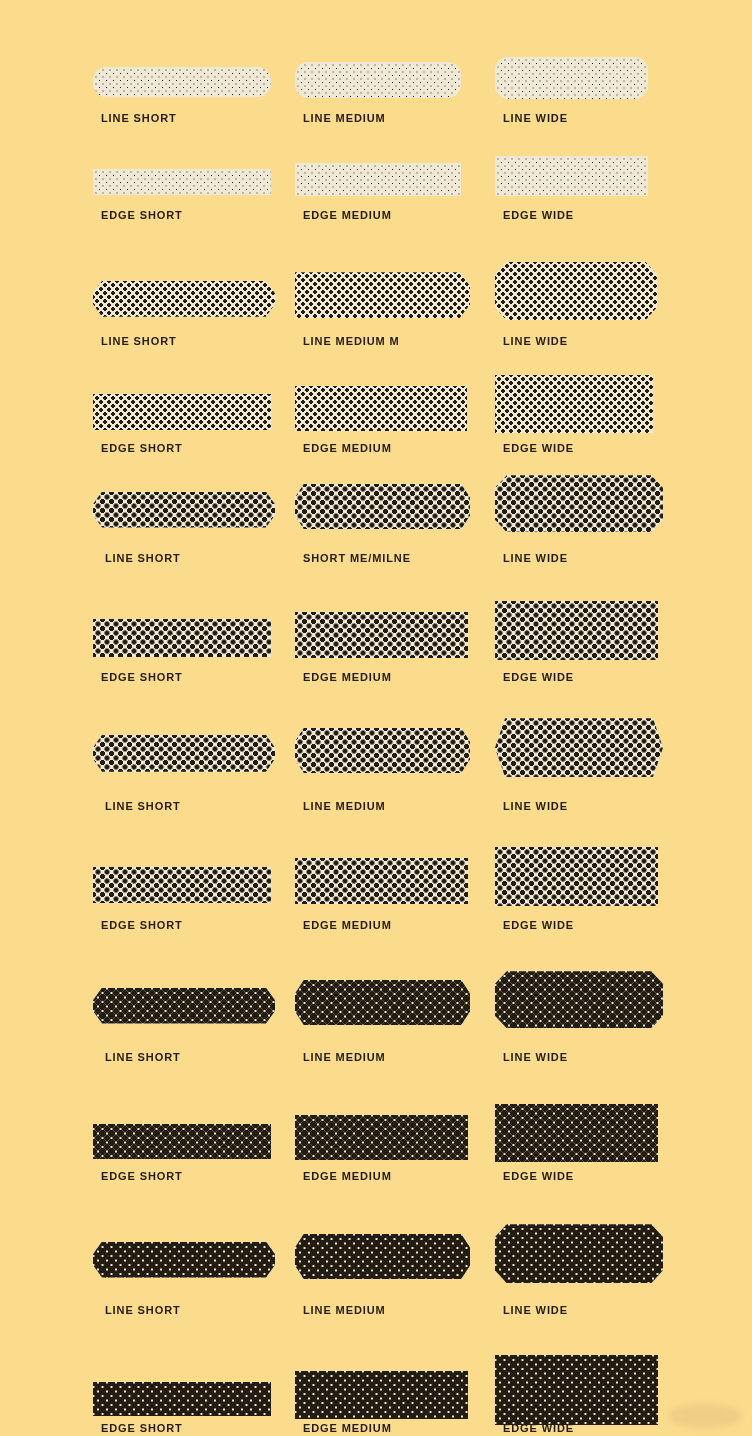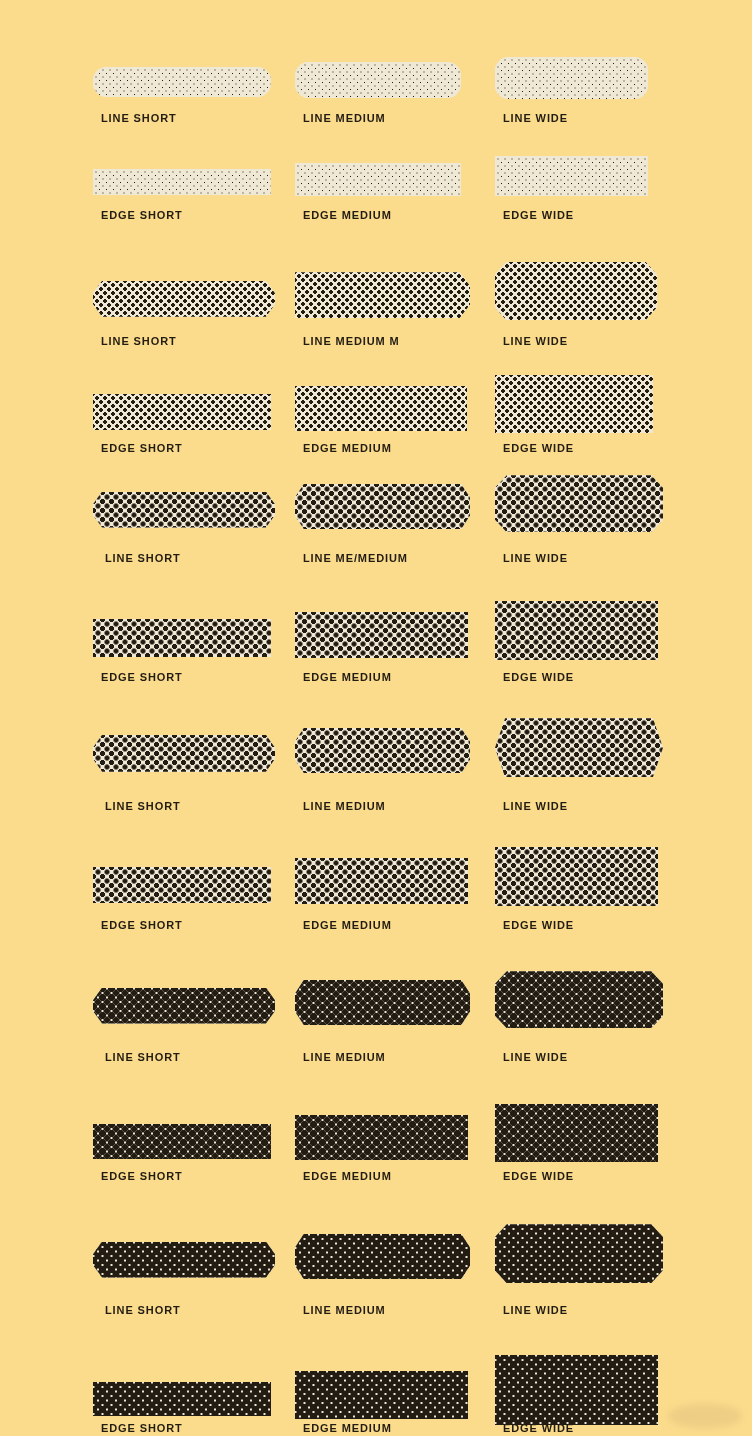--- a/index.html
+++ b/index.html
@@ -137,21 +137,21 @@
         <div class="cell" style="left: 93px; top: 0px;">
           <div class="swatch shp-capsule" style="position: absolute; left: 0px; top: 491.6px; width: 182px; height: 36px;">
             <div class="dots" style="background-color: rgb(239, 232, 213); background-image: radial-gradient(2.3px at 4.5px 4.5px, rgb(35, 28, 18) 99%, transparent 100%), radial-gradient(2.3px at 4.5px 4.5px, rgb(35, 28, 18) 99%, transparent 100%); background-size: 9px 9px, 9px 9px; background-position: 0px 0px, 4.5px 4.5px;"></div>
           </div>
           <div class="label" style="left: 12px; top: 552px;">LINE SHORT</div>
         </div>
         <div class="cell" style="left: 295px; top: 0px;">
           <div class="swatch shp-octs" style="position: absolute; left: 0px; top: 483.95px; width: 175px; height: 45px;">
             <div class="dots" style="background-color: rgb(239, 232, 213); background-image: radial-gradient(2.3px at 4.5px 4.5px, rgb(35, 28, 18) 99%, transparent 100%), radial-gradient(2.3px at 4.5px 4.5px, rgb(35, 28, 18) 99%, transparent 100%); background-size: 9px 9px, 9px 9px; background-position: 0px 0px, 4.5px 4.5px;"></div>
           </div>
-          <div class="label" style="left: 8px; top: 552px;">LINE ME/MEDIUM</div>
+          <div class="label" style="left: 8px; top: 552px;">SHORT ME/MILNE</div>
         </div>
         <div class="cell" style="left: 495px; top: 0px;">
           <div class="swatch shp-oct" style="position: absolute; left: 0px; top: 475.25px; width: 168px; height: 57px;">
             <div class="dots" style="background-color: rgb(239, 232, 213); background-image: radial-gradient(2.3px at 4.5px 4.5px, rgb(35, 28, 18) 99%, transparent 100%), radial-gradient(2.3px at 4.5px 4.5px, rgb(35, 28, 18) 99%, transparent 100%); background-size: 9px 9px, 9px 9px; background-position: 0px 0px, 4.5px 4.5px;"></div>
           </div>
           <div class="label" style="left: 8px; top: 552px;">LINE WIDE</div>
         </div>
       </div>
       <div class="row" style="top: 0px;">
         <div class="cell" style="left: 93px; top: 0px;">

